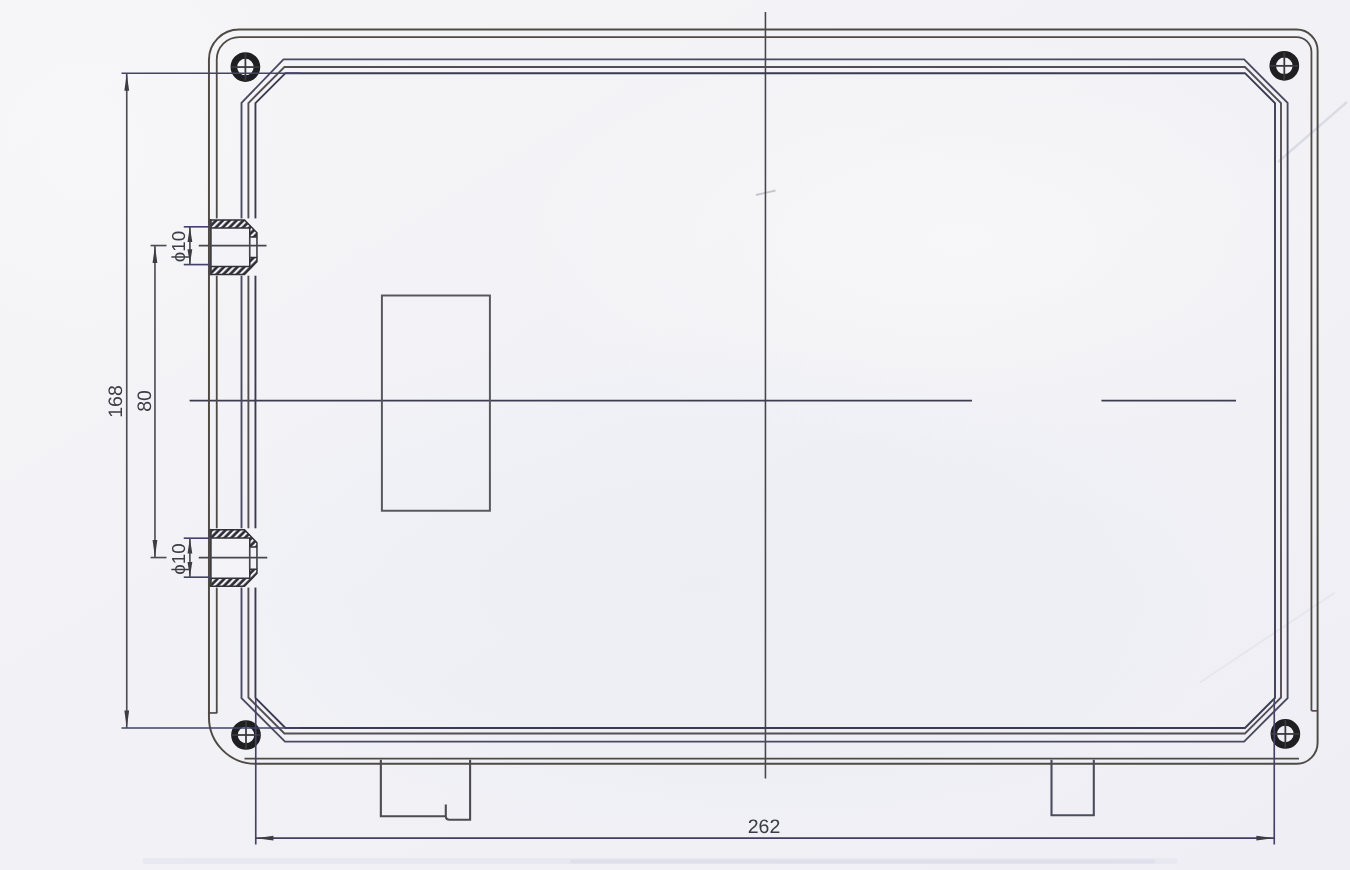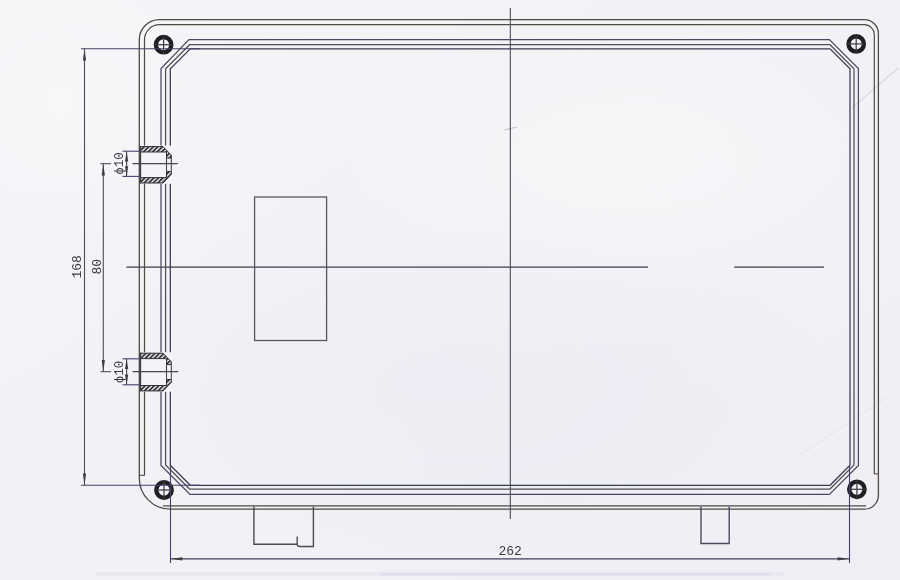--- a/index.html
+++ b/index.html
@@ -1,17 +1,17 @@
 <!DOCTYPE html>
 <html><head>
 <meta charset="utf-8">
 <style>
   html,body{margin:0;padding:0;background:#f1f1f5;}
   .page{position:relative;width:900px;height:580px;overflow:hidden;
-        font-family:Liberation Mono, monospace;}
+        font-family:Liberation Sans, sans-serif;}
   svg{position:absolute;left:0;top:0;filter:blur(0.15px);}
 </style>
 </head>
 <body>
 <div class="page">
 <svg width="900" height="580" viewBox="0 0 900 580">
   <defs>
     <pattern id="hatch" patternUnits="userSpaceOnUse" width="3.2" height="3.2" patternTransform="rotate(45)">
       <rect width="3.2" height="3.2" fill="#f1f1f5"></rect>
       <line x1="1" y1="0" x2="1" y2="3.2" stroke="#24242a" stroke-width="1.7"></line>

